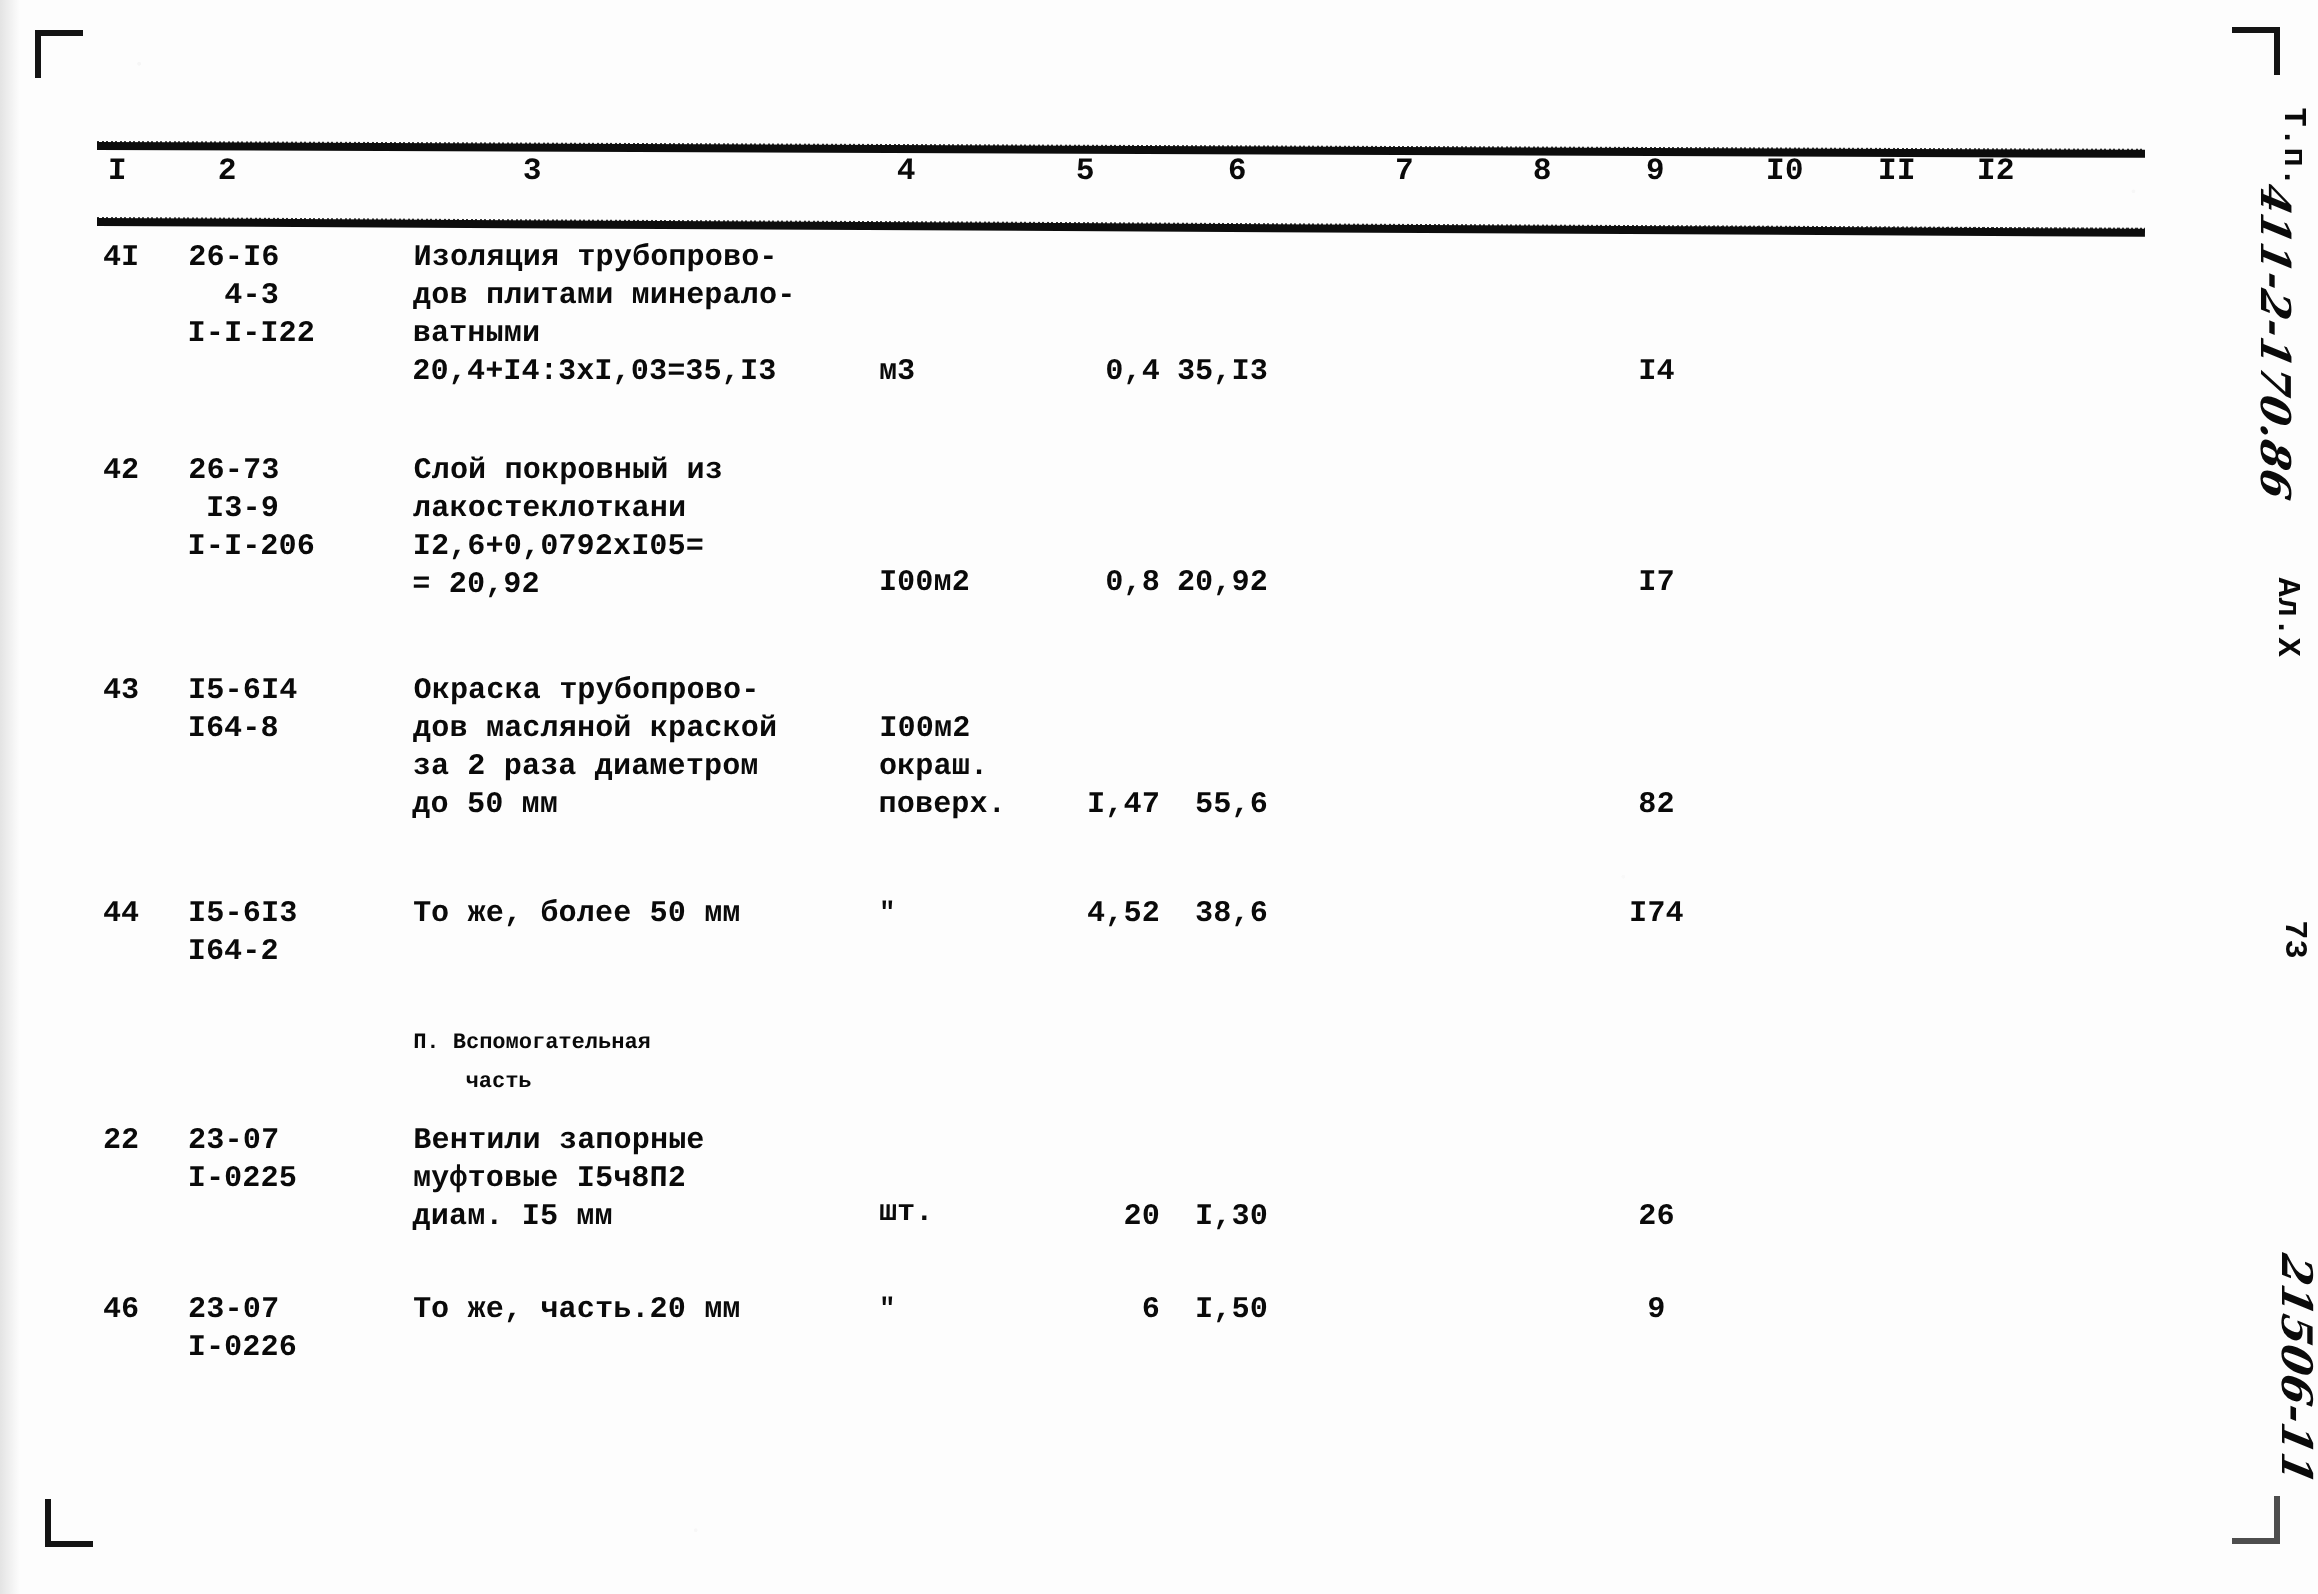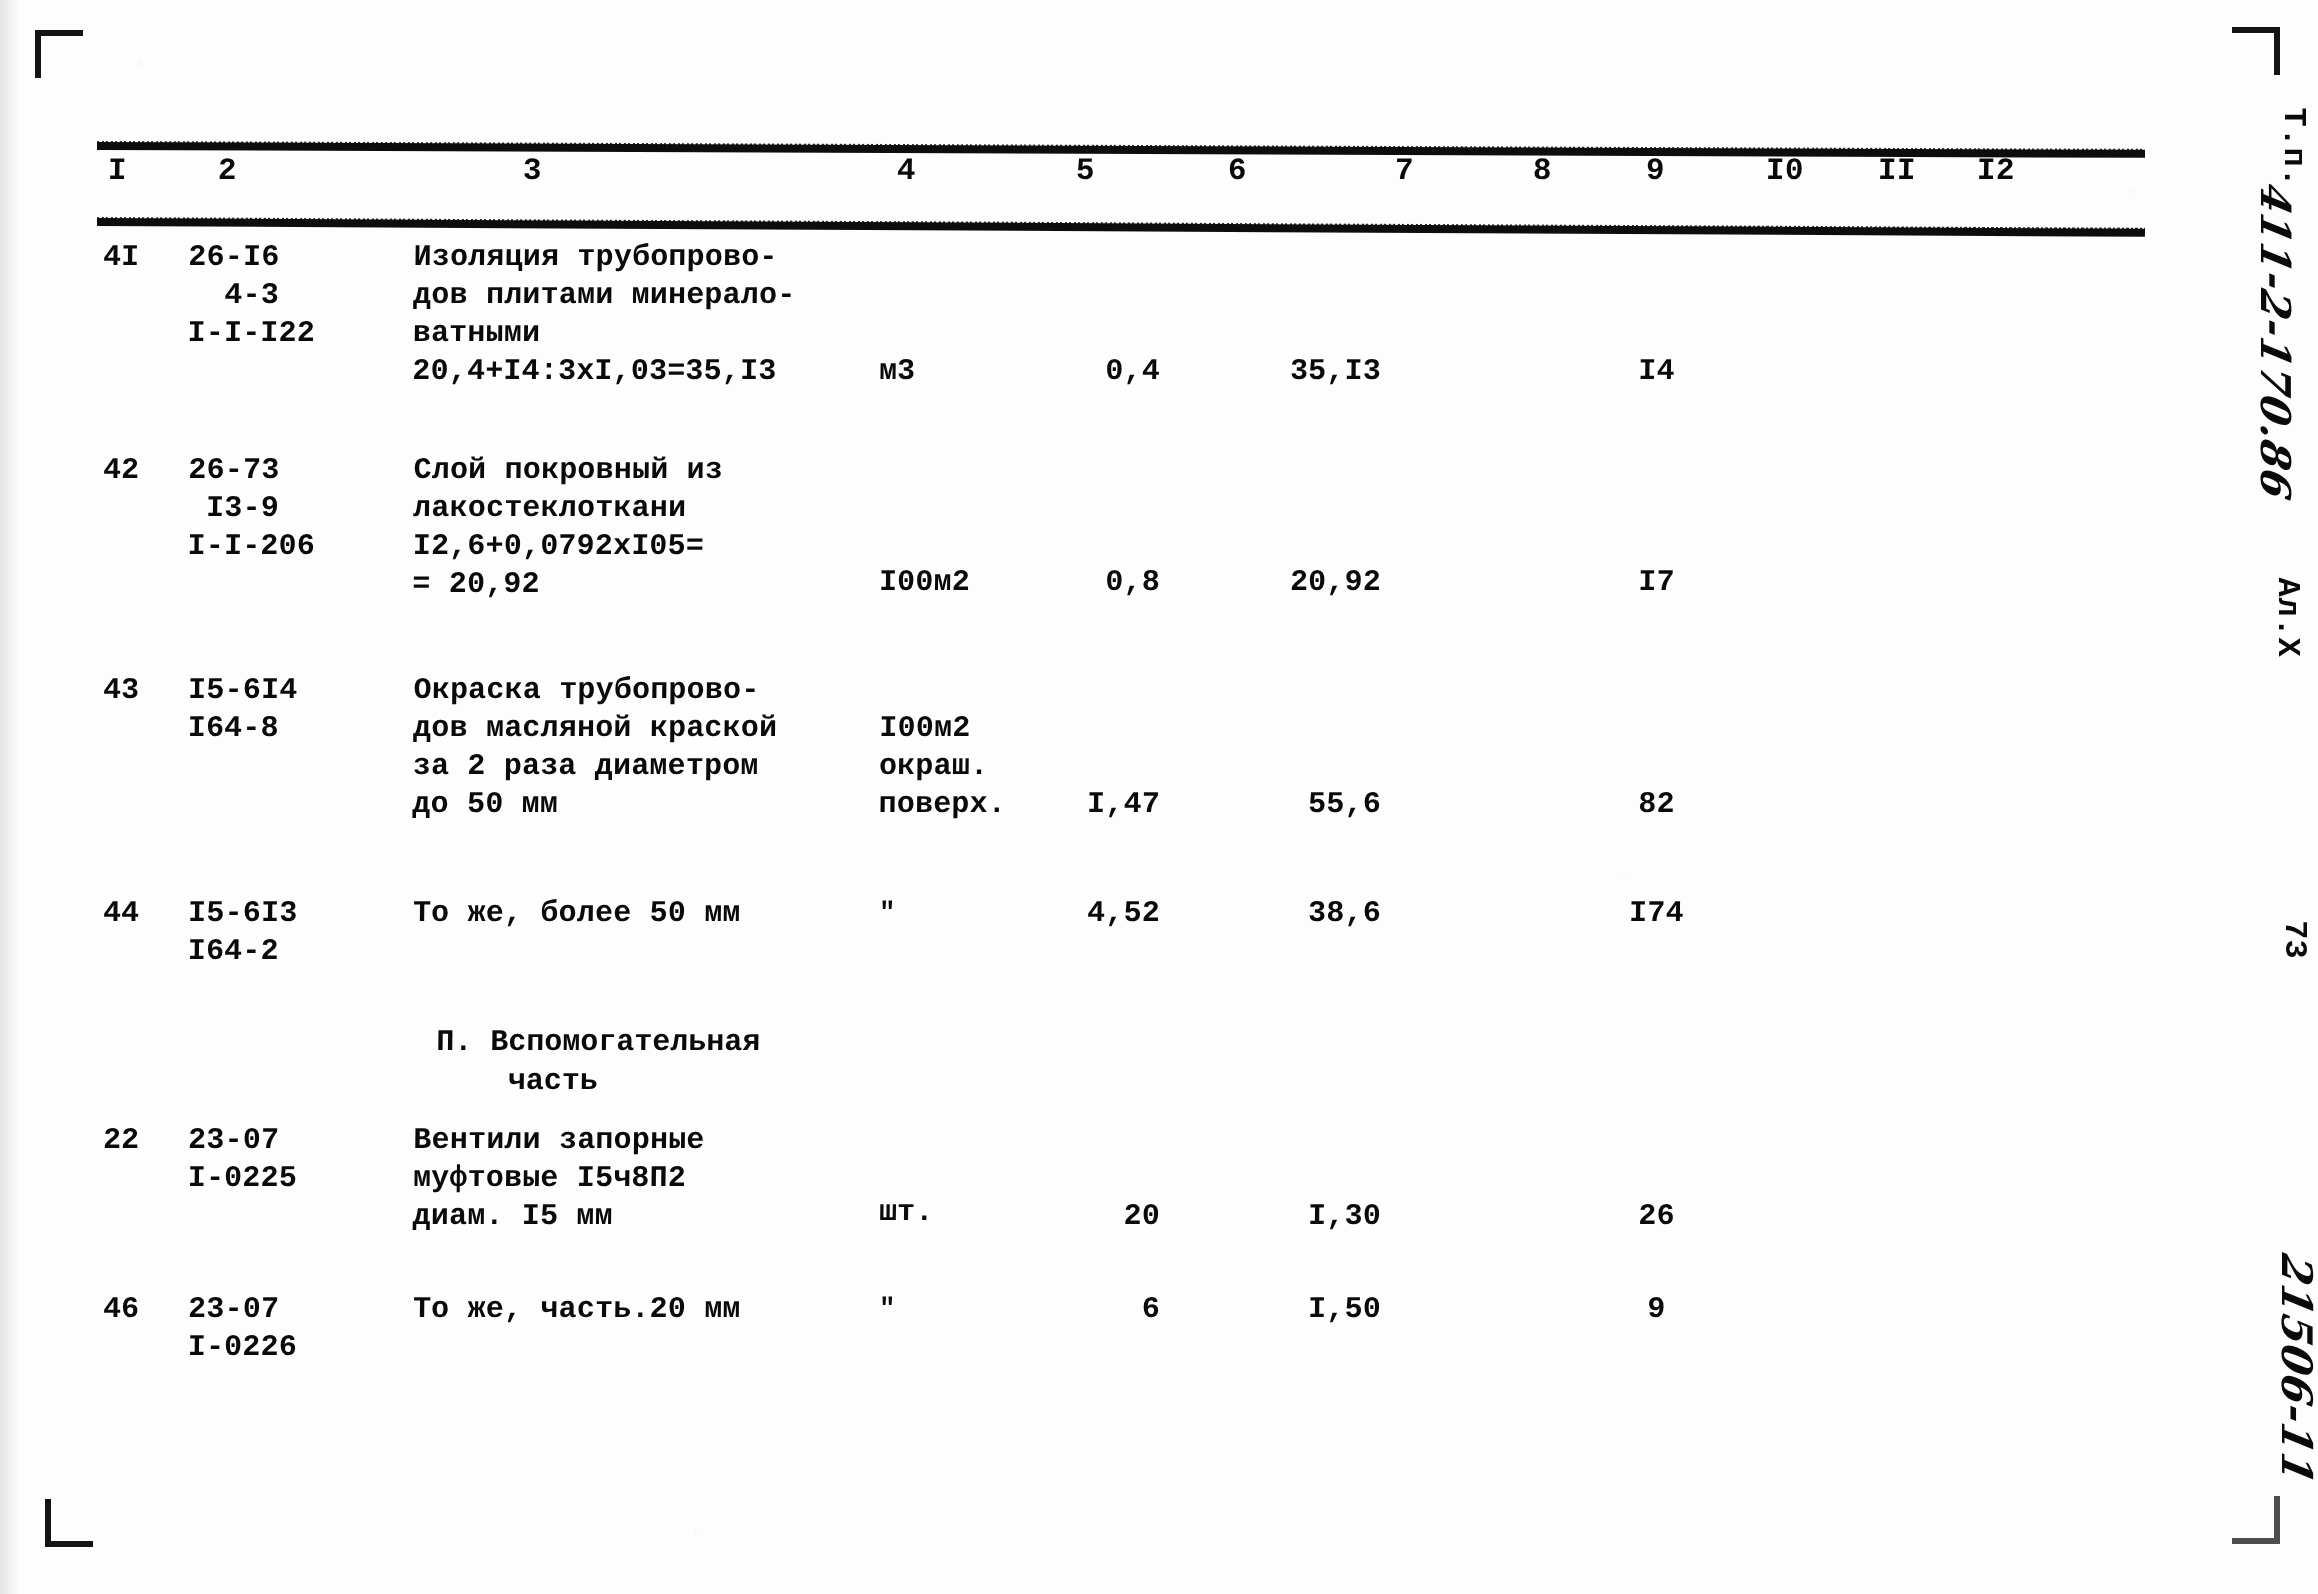--- a/index.html
+++ b/index.html
@@ -97,31 +97,31 @@
     line-height: 38px;
     white-space: pre;
     letter-spacing: 0.2px;
     transform: skewX(-0.6deg);
   }
   .cell.c1  { left: 103px;  width: 73px;  text-align: left; }
   .cell.c2  { left: 188px;  width: 220px; text-align: left; }
   .cell.c3  { left: 413px;  width: 455px; text-align: left; }
   .cell.c4  { left: 879px; width: 174px; text-align: left; }
   .cell.c5  { left: 1046px; width: 114px; text-align: right; }
-  .cell.c6  { left: 1237px; width: 144px; text-align: right; }
+  .cell.c6  { left: 1124px; width: 144px; text-align: right; }
   .cell.c9  { left: 1592px; width: 129px; text-align: center; }
 
   .cell.ditto { font-size: 27px; letter-spacing: 0; }
 
   
   .section-head {
     position: absolute;
-    left: 436px;
+    left: 413px;
     width: 576px;
-    font-size: 30px;
+    font-size: 22px;
     font-weight: 700;
     line-height: 39px;
     white-space: pre;
     transform: skewX(-0.6deg);
   }
 
   
   .vmark {
     position: absolute;
     transform-origin: center center;

